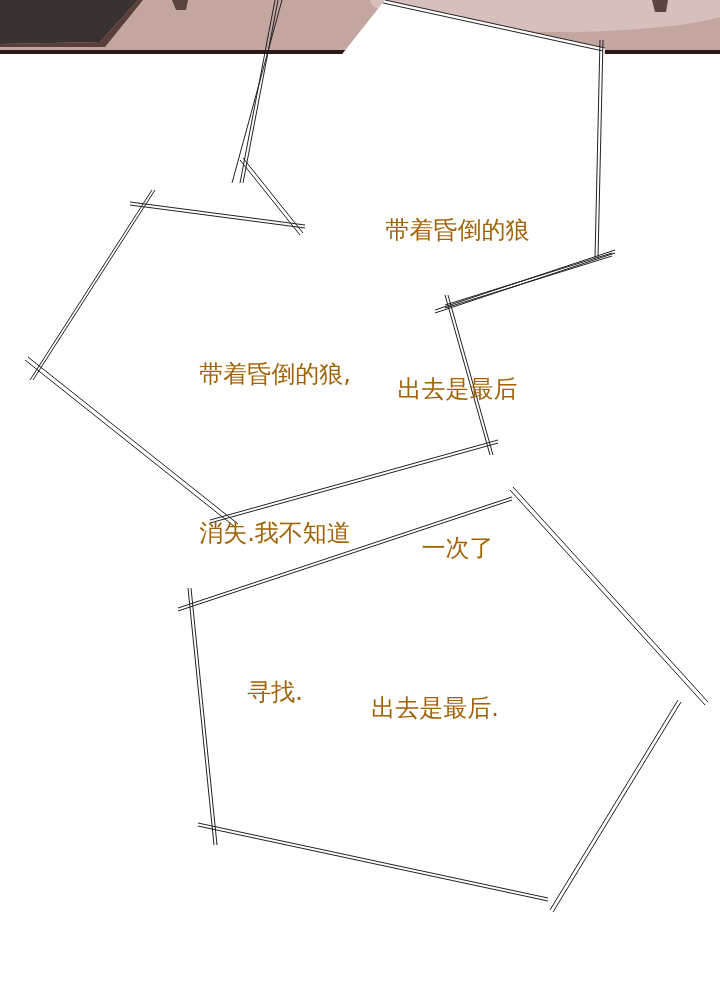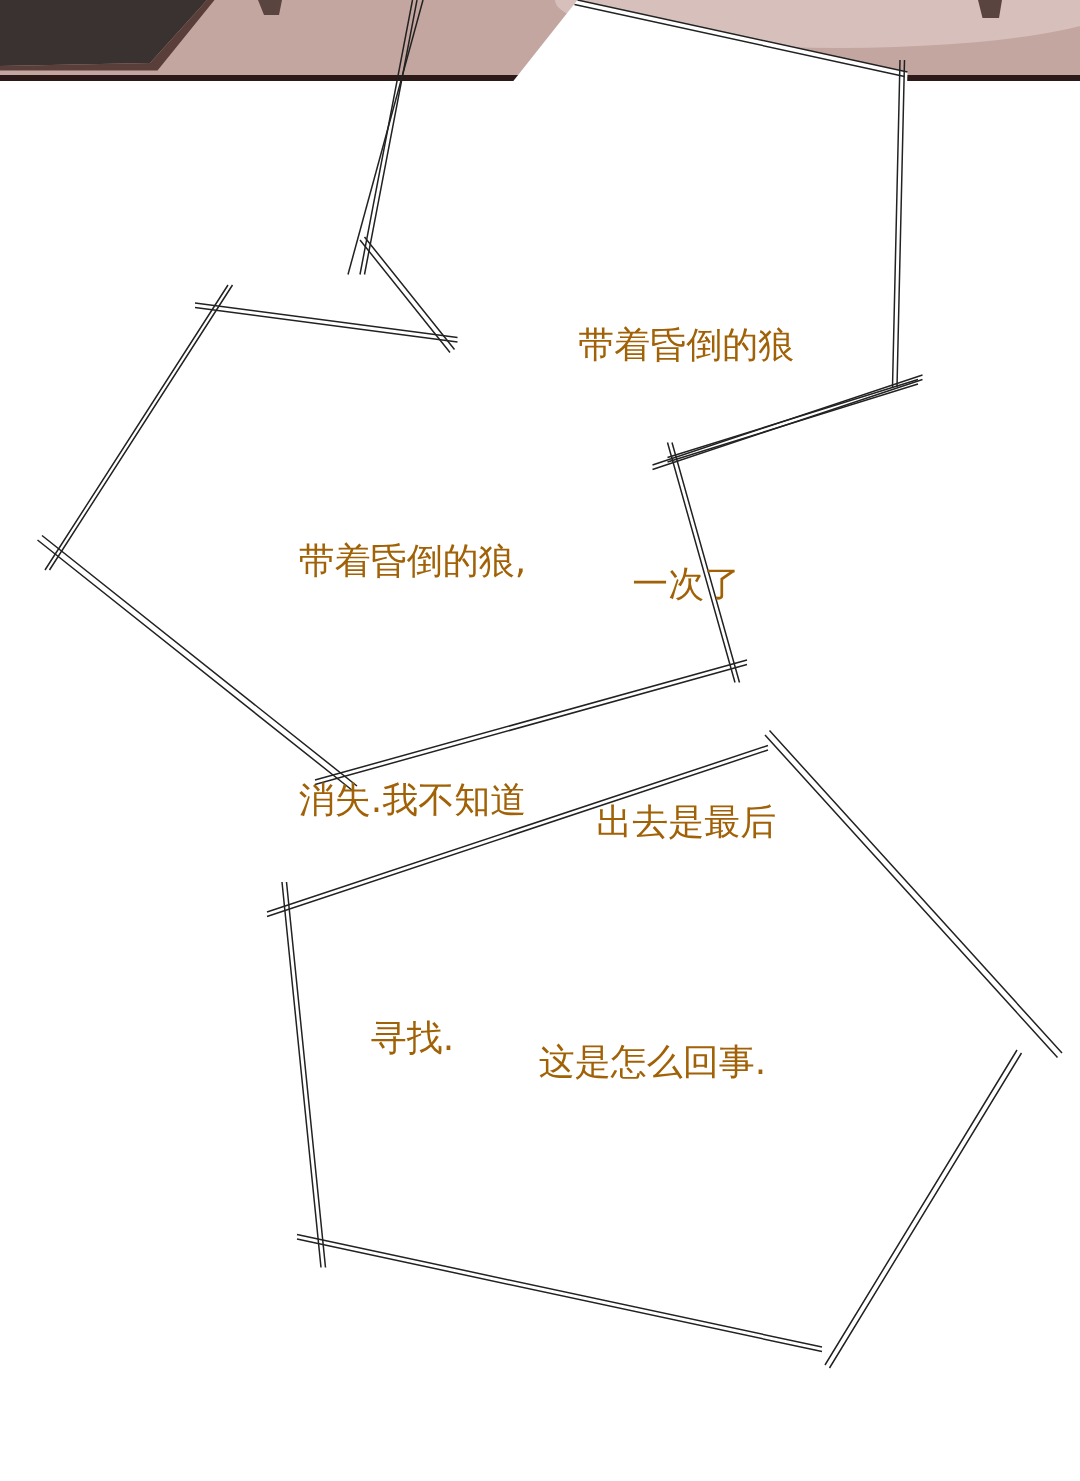--- a/index.html
+++ b/index.html
@@ -51,28 +51,28 @@
     <path d="M178,608 L512,497 M178,611 L512,500"></path>
     <path d="M510,490 L705,705 M513,487 L708,702"></path>
     <path d="M678,700 L550,910 M681,702 L553,912"></path>
     <path d="M198,823 L548,898 M198,826 L548,901"></path>
     <path d="M188,588 L214,845 M191,588 L217,845"></path>
   </g>
 </svg>
 
 <div class="bubble-text" style="left:335px; top:98px; width:245px;">
   <div>带着昏倒的狼</div>
+  <div>出去是最后</div>
   <div>一次了</div>
-  <div>出去是最后</div>
 </div>
 
 <div class="bubble-text" style="left:100px; top:242px; width:350px;">
   <div>带着昏倒的狼,</div>
   <div>消失.我不知道</div>
   <div>寻找.</div>
 </div>
 
 <div class="bubble-text" style="left:220px; top:576px; width:430px;">
-  <div>这是怎么回事.</div>
+  <div>出去是最后.</div>
   
   
   
 </div>
 
 </body></html>

